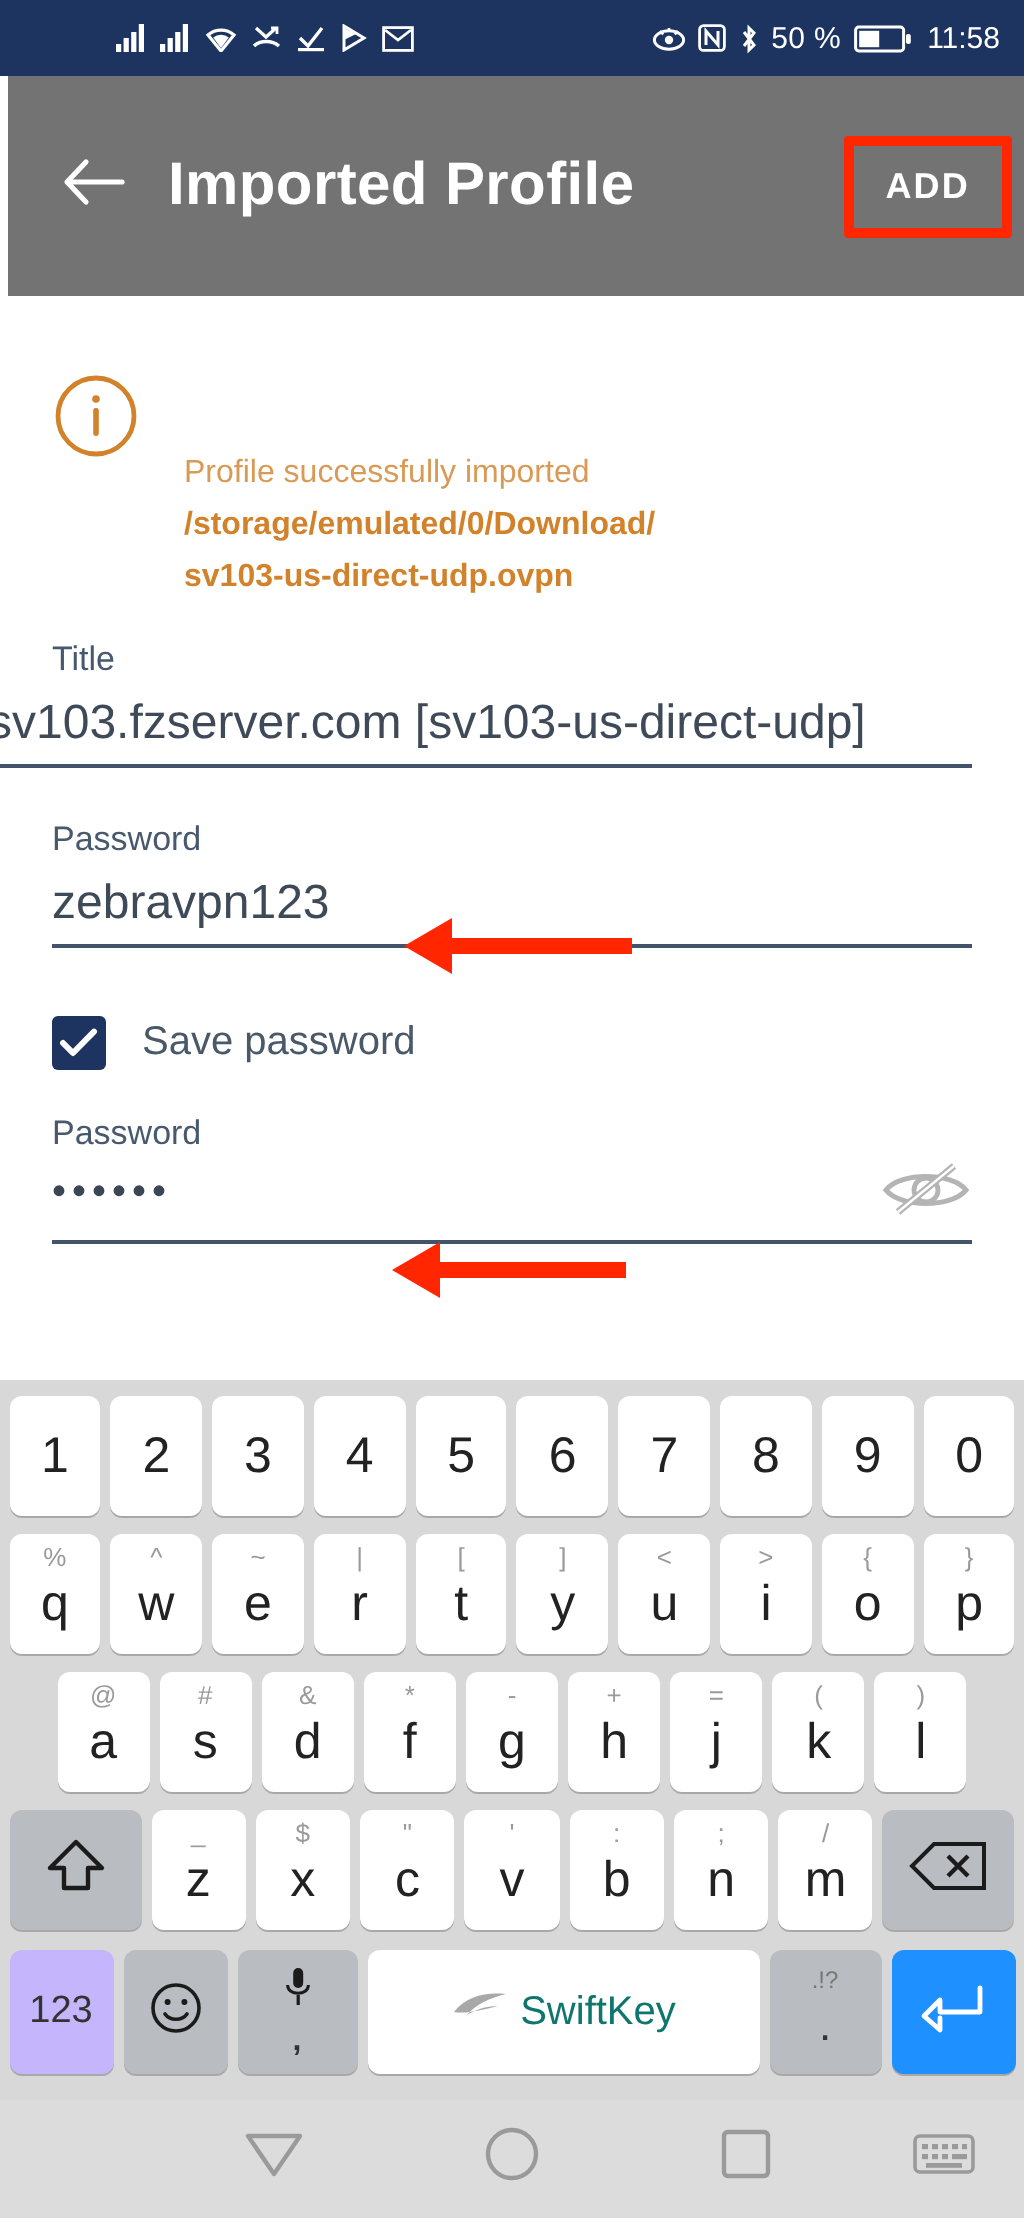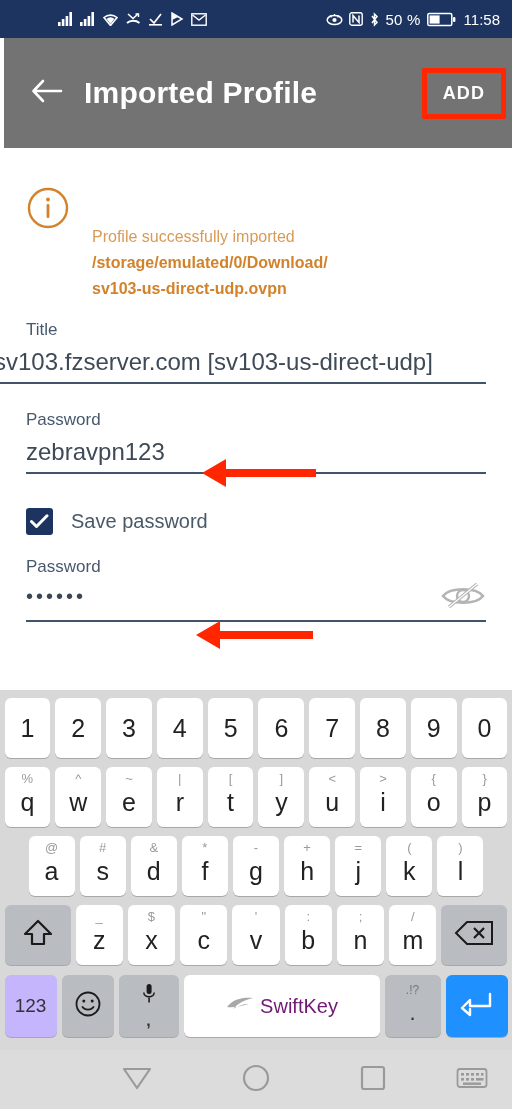--- a/index.html
+++ b/index.html
@@ -112,21 +112,21 @@
   .key.backspace { flex: 0 0 66px; }
 
   .krow.bottom { height: 68px; padding: 0 2px; }
   .key.k123 { flex: 0 0 52px; background: #c4b5fd; height: 62px; }
   .key.kemoji { flex: 0 0 52px; background: #b9bcc0; height: 62px; }
   .key.kmic { flex: 0 0 60px; background: #b9bcc0; height: 62px; }
   .key.kspace { flex: 1 1 auto; background: #fff; height: 62px; }
   .key.kperiod { flex: 0 0 56px; background: #b9bcc0; height: 62px; }
   .key.kenter { flex: 0 0 62px; background: #1e90ff; height: 62px; }
   .k123-label { font-size: 19px; color: #333; }
-  .swiftkey-label { display: flex; align-items: flex-end; gap: 5px; color: #701a75; font-size: 20px; }
+  .swiftkey-label { display: flex; align-items: flex-end; gap: 5px; color: #0f766e; font-size: 20px; }
 
   .mic-sub { position: absolute; bottom: 7px; left: 0; right: 0; text-align: center; font-size: 16px; color: #333; font-weight: 700; }
   .period-sub { position: absolute; top: 8px; left: 0; right: 0; text-align: center; font-size: 12px; color: #777; }
   .period-main { font-size: 22px; color: #333; margin-top: 14px; line-height: .4; }
 
   
   .navbar {
     position: absolute; left: 0; top: 1050px; width: 512px; height: 59px;
     background: #dcdcdc; display: flex; align-items: center;
   }

